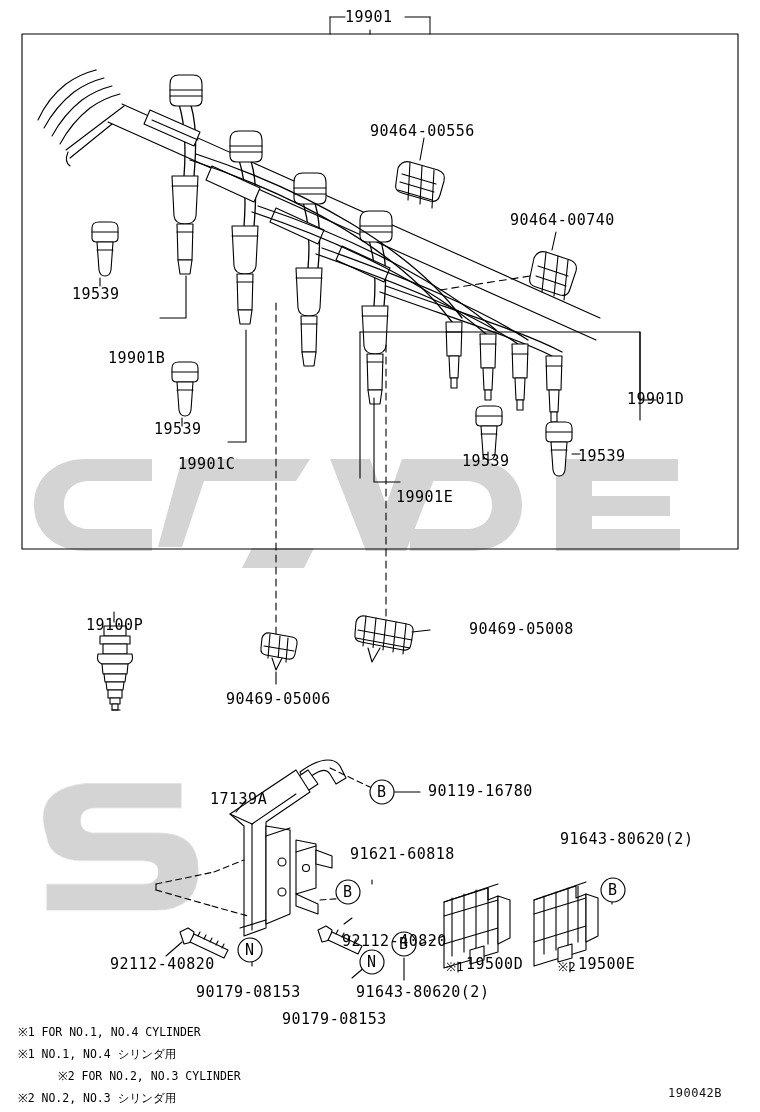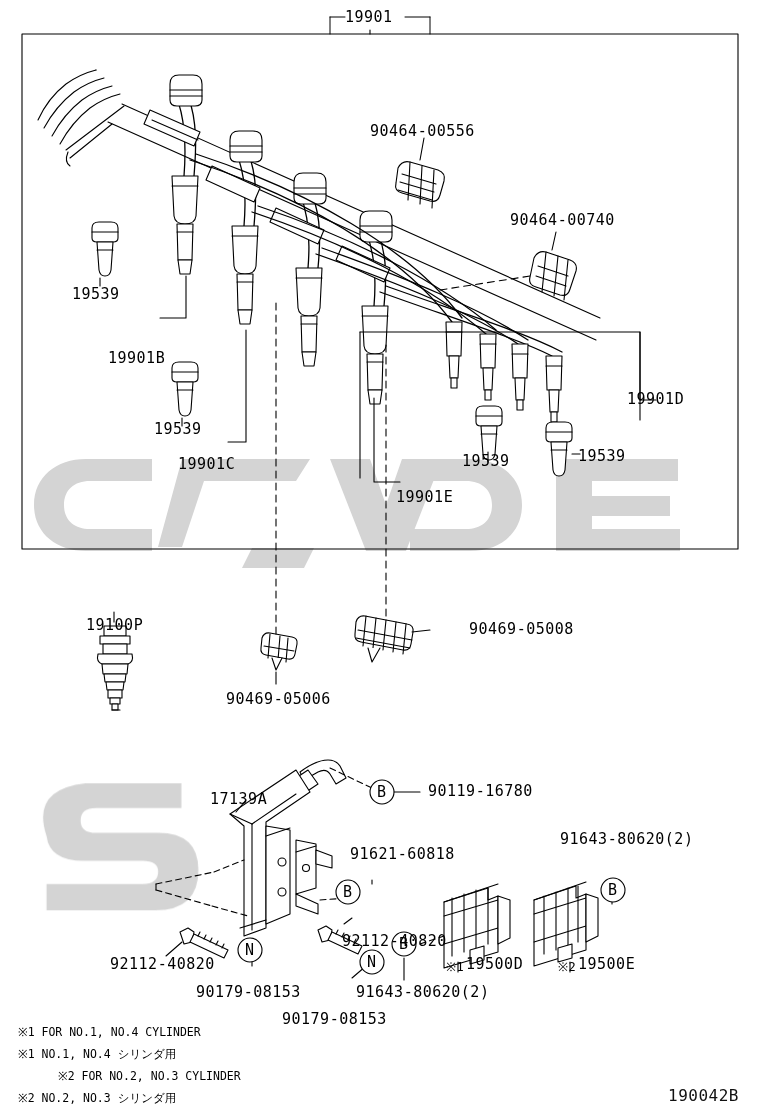--- a/index.html
+++ b/index.html
@@ -16,21 +16,21 @@
   .lbl{
     position:absolute;
     font-family:"DejaVu Sans Mono","Liberation Mono",monospace;
     font-size:15px;
     letter-spacing:0.5px;
     white-space:nowrap;
     color:#000;
   }
   .lbl.small{font-size:12px;}
   .lbl.note{font-size:11.5px;letter-spacing:0px;}
-  .lbl.code{font-size:16px;color:#111;}
+  .lbl.code{font-size:12px;color:#111;}
 </style>
 </head>
 <body>
 
 <div class="canvas">
 
   <svg class="layer" viewBox="0 0 760 1112">
     <g fill="#d2d2d2" opacity="0.95">
 
       <path d="M30 520 q-10 -30 25 -34 l62 0 0 16 -55 0 q-10 0 -10 8 0 8 10 8 l40 0 q26 0 26 24 0 26 -28 26 l-70 0 0 -17 62 0 q10 0 10 -8 0 -7 -10 -7 l-38 0 q-22 0 -24 -16z" transform="translate(0,30) scale(1.55)"></path>

